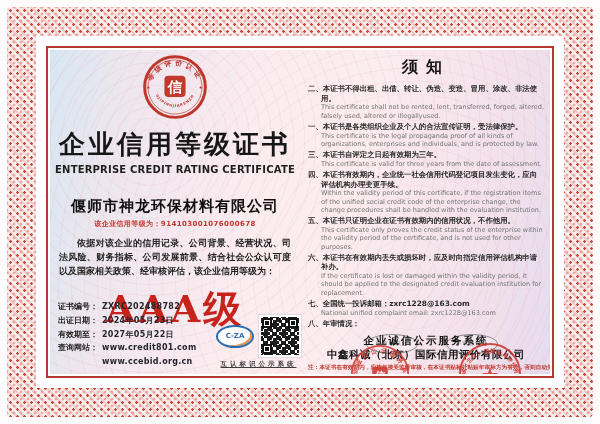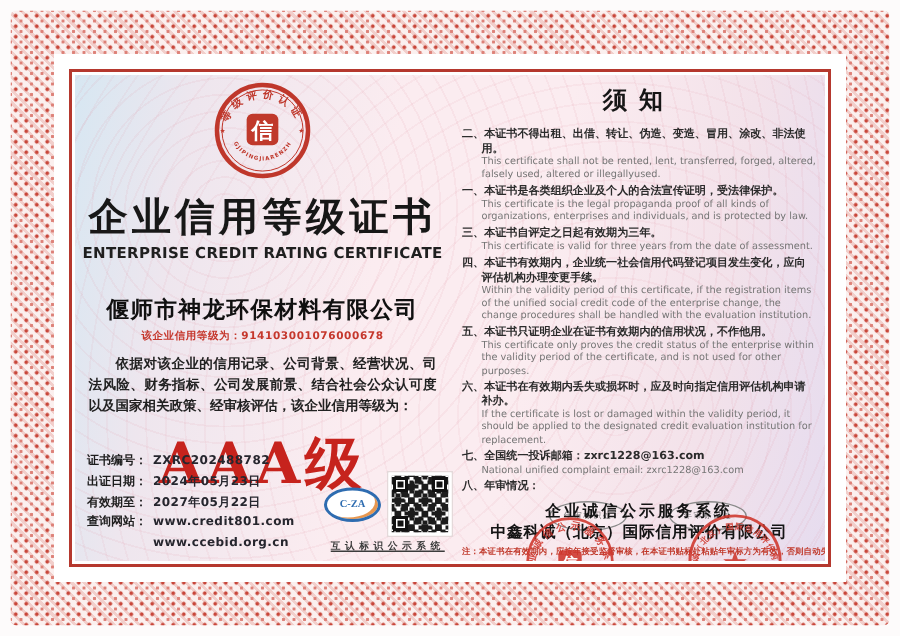--- a/index.html
+++ b/index.html
@@ -40,21 +40,21 @@
   .statement { margin-top:8px; font-weight:700; font-size:9px; color:#222; line-height:1.55; text-align:justify; text-indent:2em; padding:0 3px; }
   .rating { margin-top:5px; font:700 38px "DejaVu Serif", serif; color:#c6231d; letter-spacing:3px; }
 
   
   .bottom-cluster { position:absolute; left:8px; bottom:5px; width:308px; display:flex; align-items:flex-end; }
   .meta { width:152px; font-size:8px; padding-bottom:2px; }
   .meta-row { display:flex; margin-top:5px; line-height:1.1; }
   .meta-row .label { flex:0 0 44px; font-weight:700; color:#1d1d1d; }
   .meta-row .value { font-weight:700; color:#26262e; letter-spacing:.3px; }
   .logo-group { display:flex; flex-direction:column; align-items:center; margin-left:6px; }
-  .logo-row { display:flex; align-items:center; gap:5px;font-family:Liberation Serif, serif; }
+  .logo-row { display:flex; align-items:center; gap:5px; }
   .oval-logo { width:38px; height:23px; border:2px solid #2e6cb0; border-radius:50%;
     box-shadow: inset -3px -2px 0 -1px rgba(230,140,60,.9);
     display:flex; align-items:center; justify-content:center;
     font-size:7px; font-weight:700; color:#2e6cb0; background:#fff; }
   .qr { position:relative; width:42px; height:42px; border:2px solid #fff; box-shadow:0 0 0 1px #e4d9da; overflow:hidden;
     background-color:#fff;
     background-image:
       repeating-conic-gradient(#1c1c1c 0% 25%, transparent 0% 50%),
       repeating-conic-gradient(#1c1c1c 0% 25%, #ffffff 0% 50%);
     background-size:9px 9px, 6px 6px; background-position:2px 1px, 0 0; }

